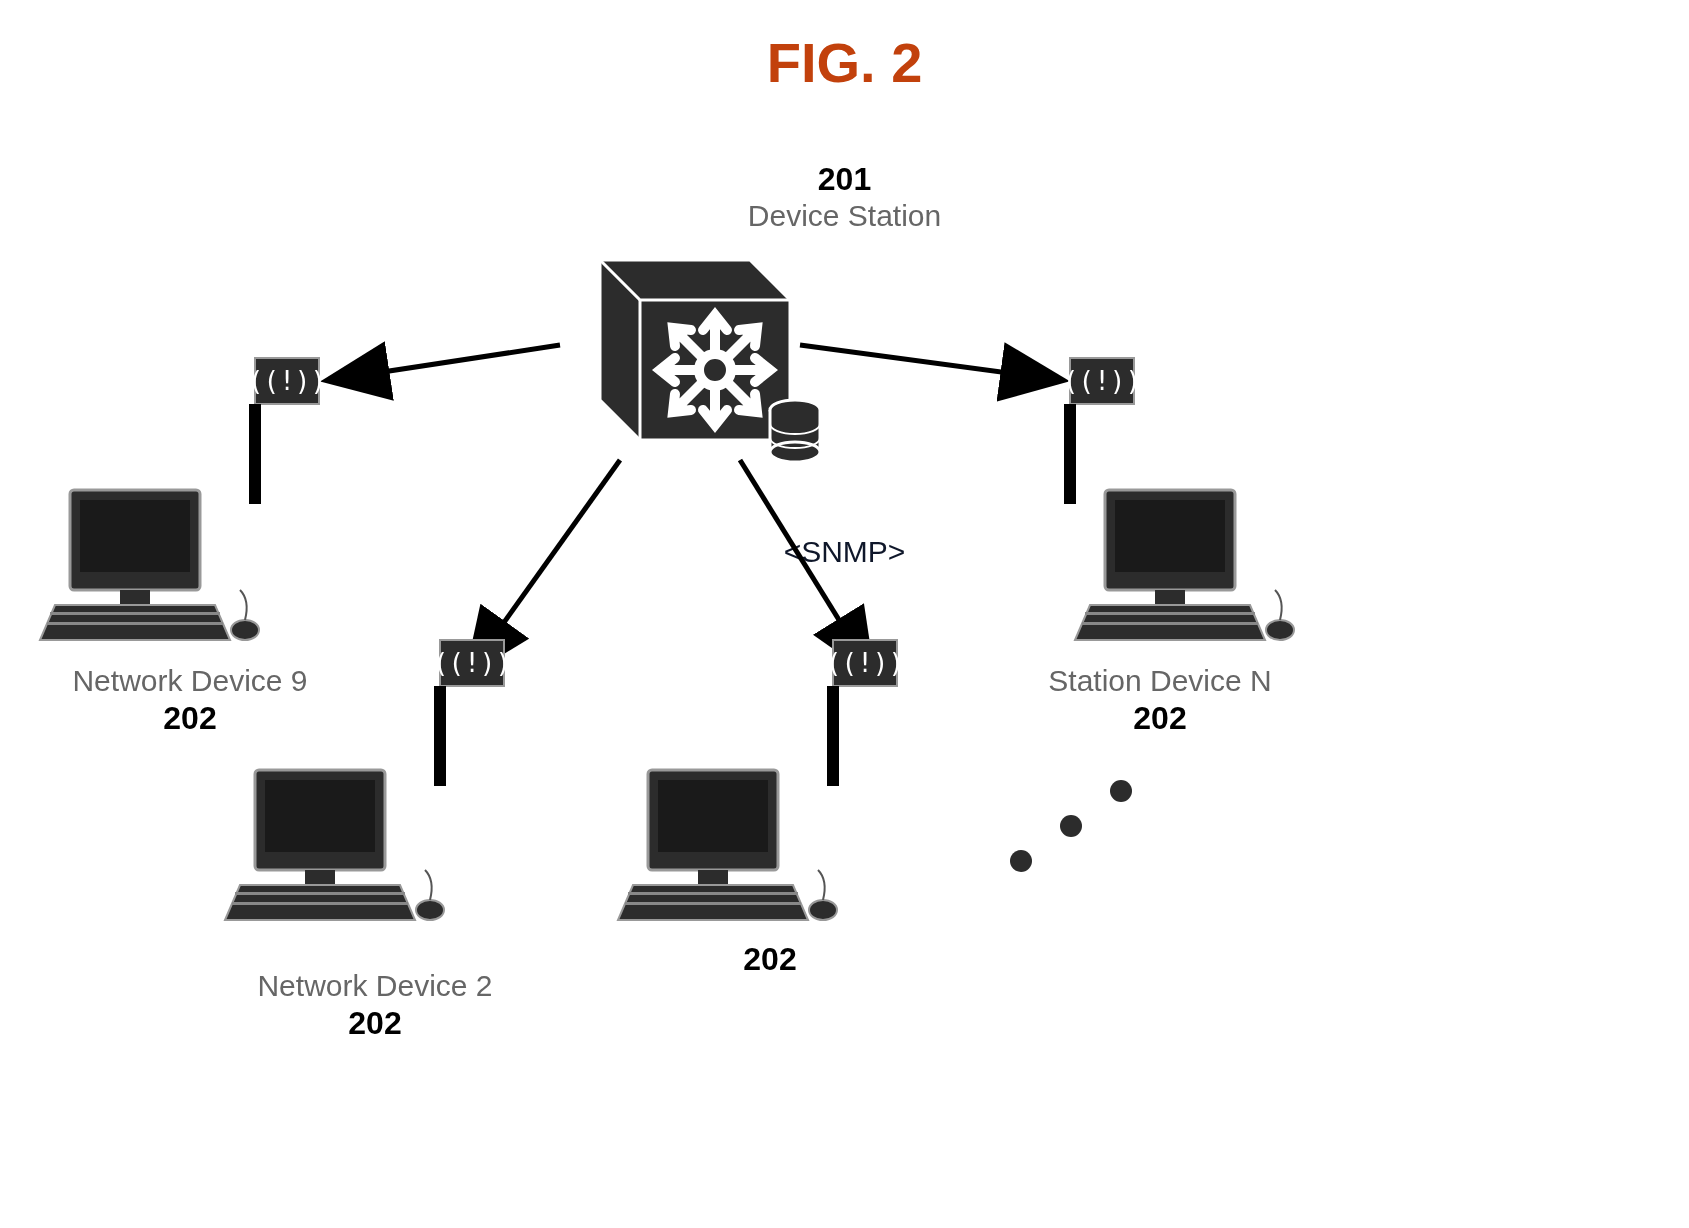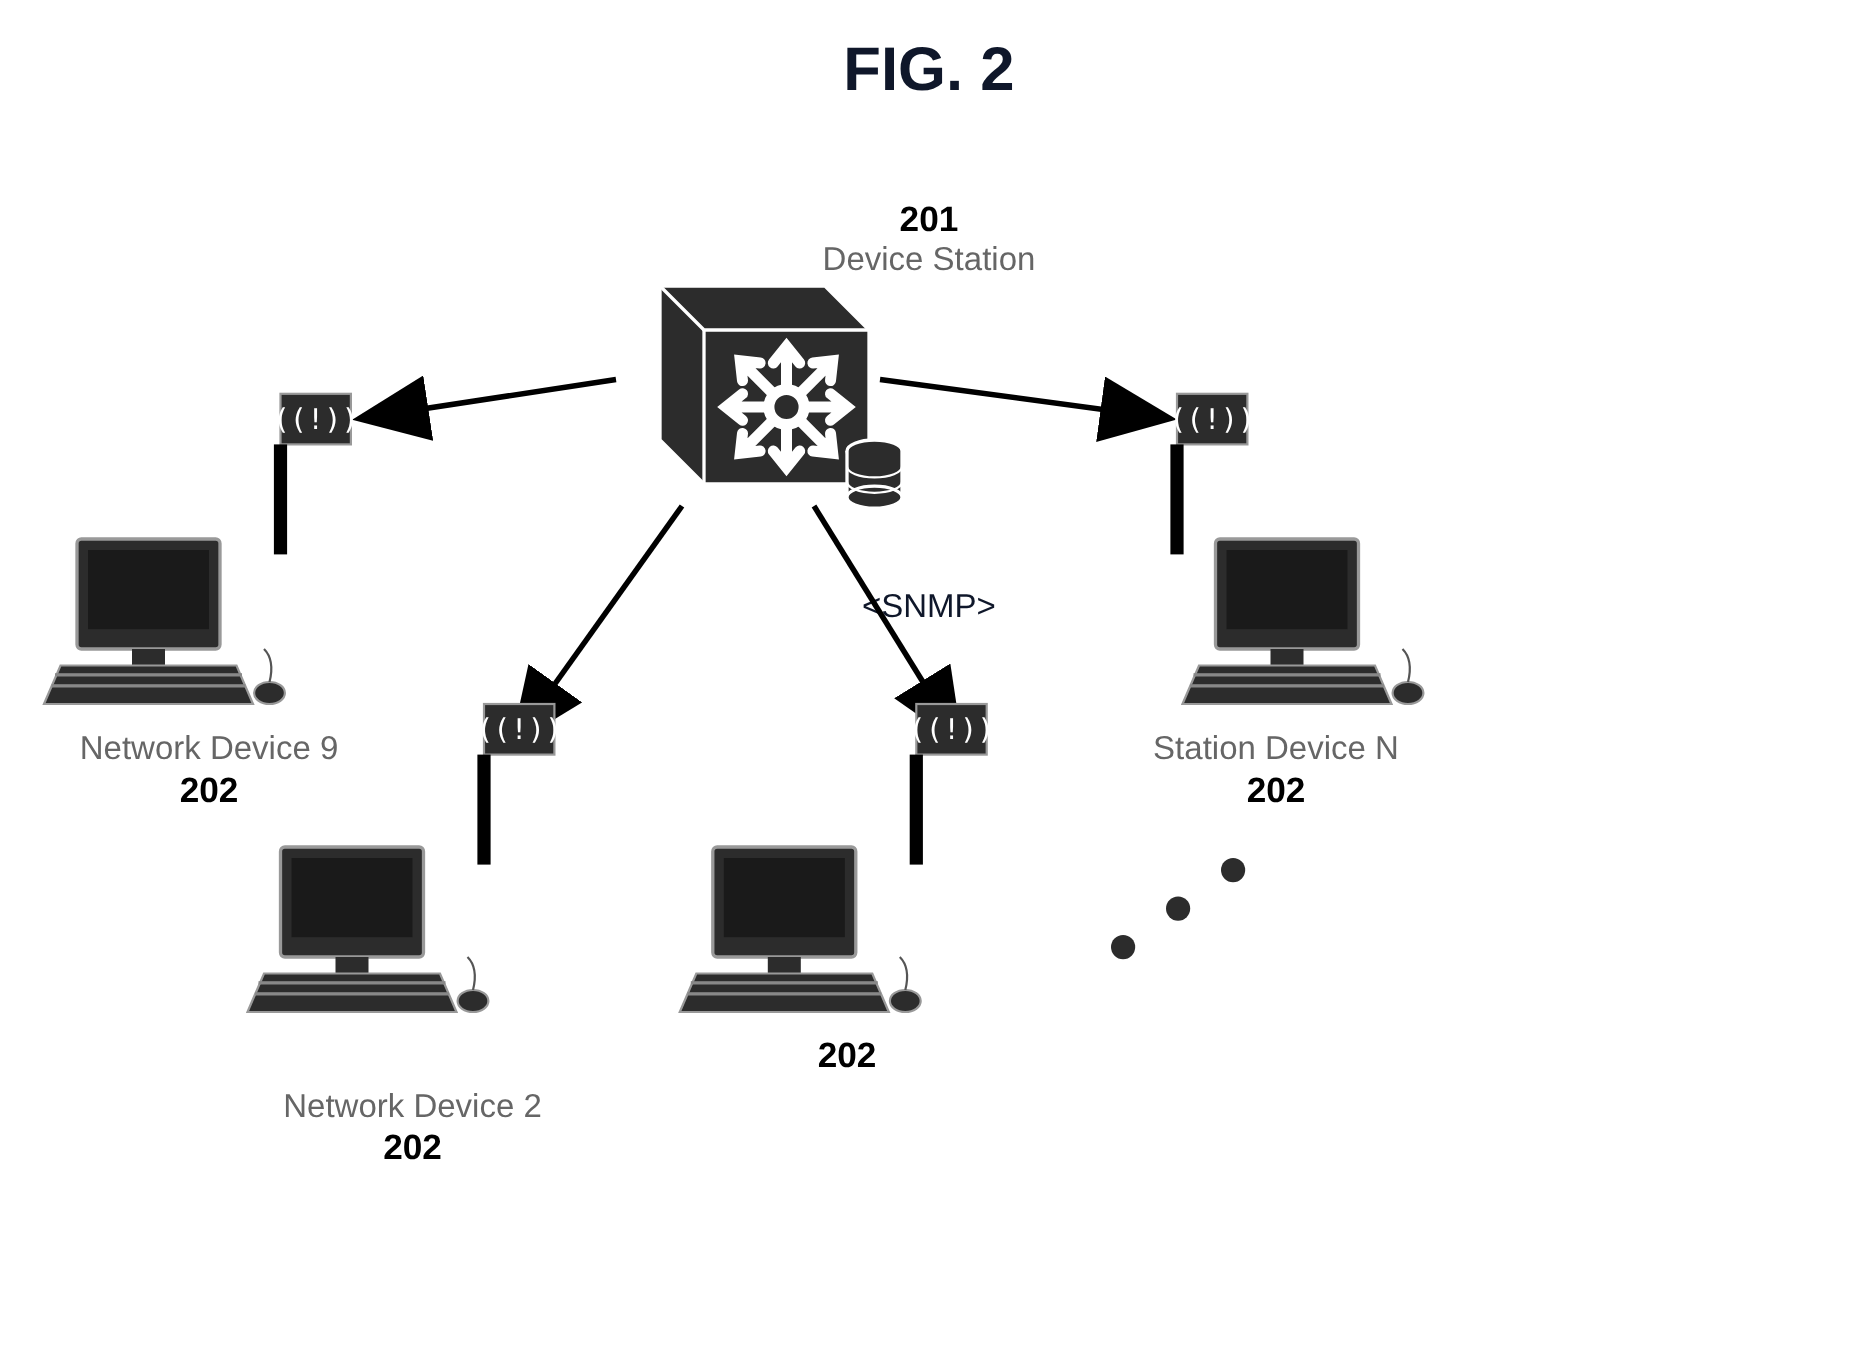--- a/index.html
+++ b/index.html
@@ -13,21 +13,21 @@
     position: relative;
   }
   .title {
     position: absolute;
     top: 30px;
     left: 0;
     width: 100%;
     text-align: center;
     font-size: 56px;
     font-weight: bold;
-    color: #0f172a;
+    color: #c2410c;
   }
   .label {
     position: absolute;
     text-align: center;
     font-size: 30px;
     color: #666;
     line-height: 1.2;
   }
   .label .ref {
     color: #000;
@@ -53,32 +53,32 @@
     background: #2c2c2c;
     border-radius: 50%;
     position: absolute;
   }
 </style>
 </head>
 <body>
 
 <div class="title">FIG. 2</div>
 
-<div class="label" style="top:160px; left:0; width:100%;margin-top:20px;">
+<div class="label" style="top:160px; left:0; width:100%;">
   <div class="ref">201</div>
   <div>Device Station</div>
 </div>
 
 <div class="snmp" style="top:535px; left:0; width:100%; text-align:center;">&lt;SNMP&gt;</div>
 
 <div class="label" style="top:663px; left:30px; width:320px;">
   <div>Network Device 9</div>
   <div class="ref">202</div>
 </div>
-<div class="label" style="top:988px; left:215px; width:320px;">
+<div class="label" style="top:968px; left:215px; width:320px;">
   <div>Network Device 2</div>
   <div class="ref">202</div>
 </div>
 <div class="label" style="top:940px; left:610px; width:320px;">
   <div class="ref">202</div>
 </div>
 <div class="label" style="top:663px; left:1000px; width:320px;">
   <div>Station Device N</div>
   <div class="ref">202</div>
 </div>

